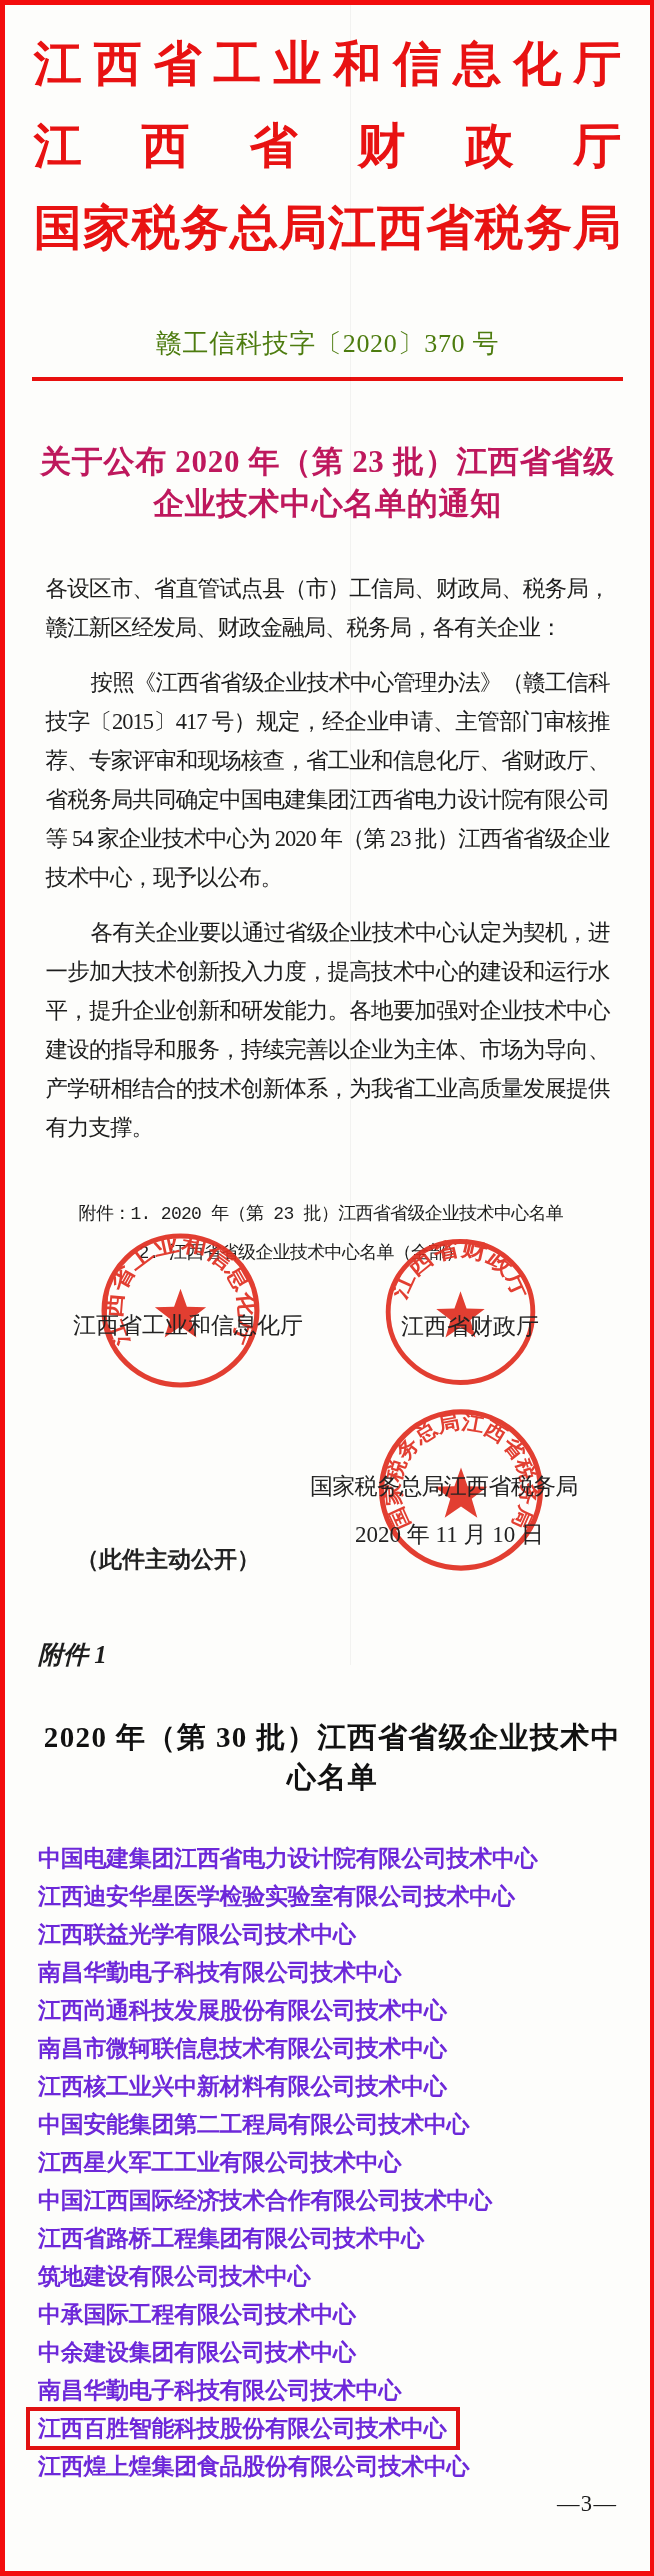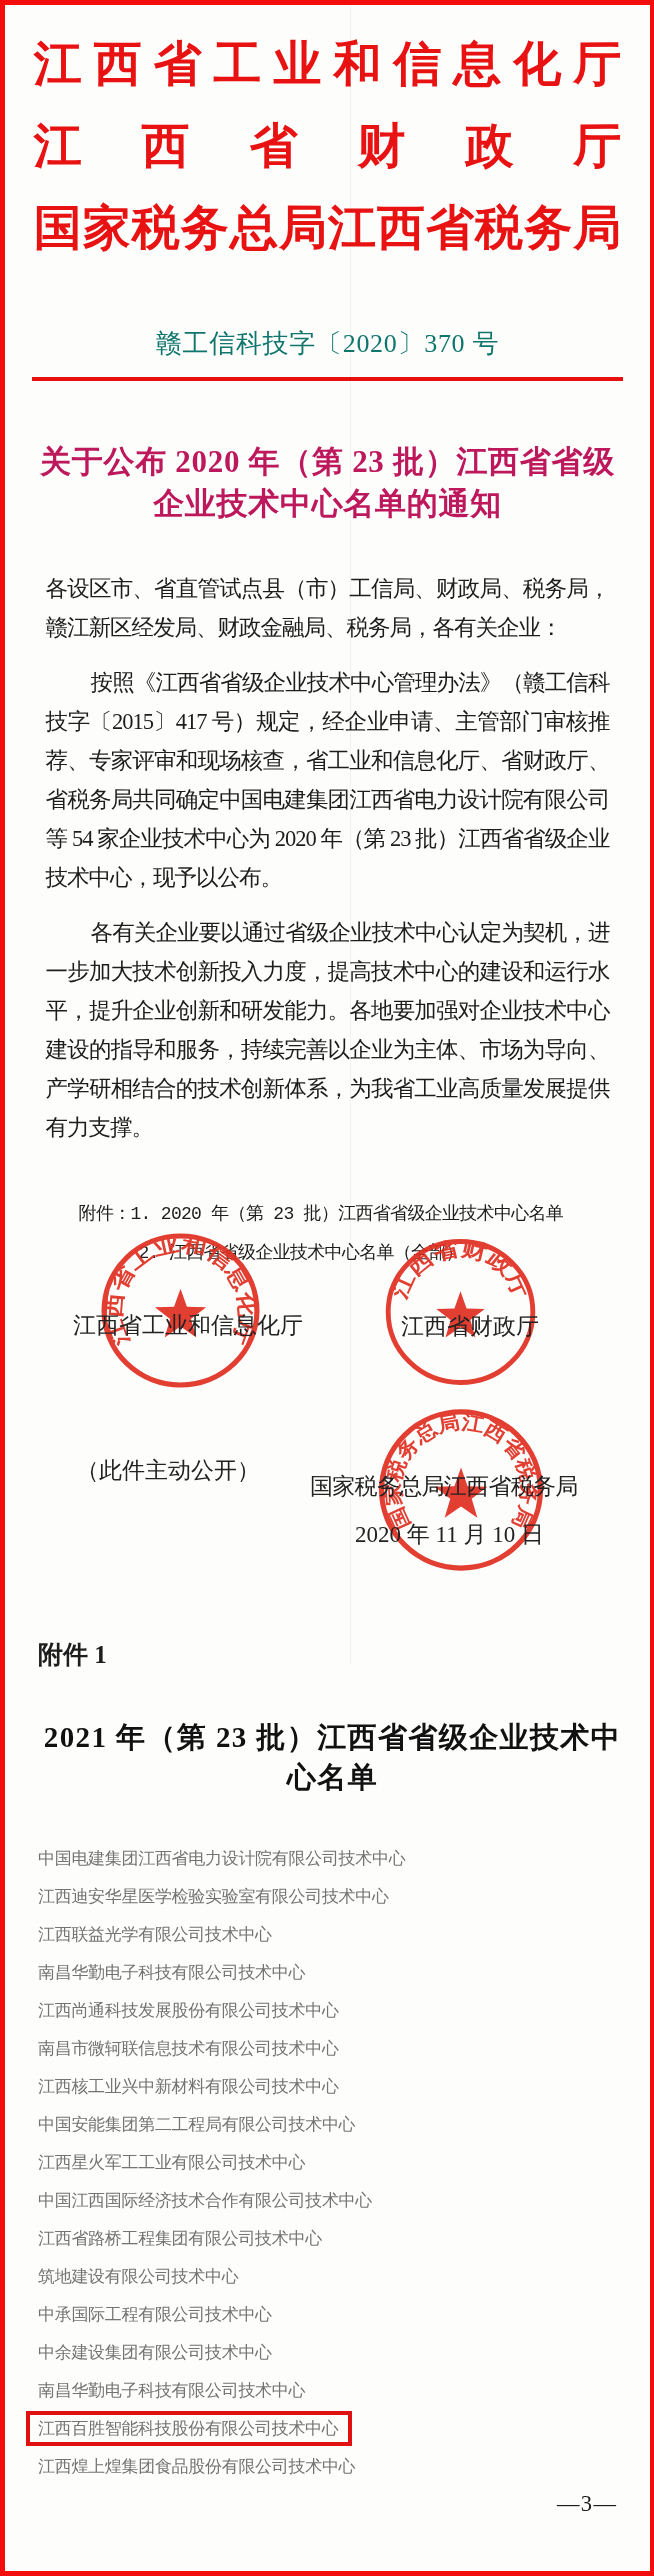--- a/index.html
+++ b/index.html
@@ -22,21 +22,21 @@
   .letterhead{margin-top:18px;}
   .header-line{
     display:flex;justify-content:space-between;align-items:center;
     height:82px;padding:0 4.1px;
     font-size:48px;font-weight:700;color:#e81212;
     line-height:1;
   }
   
   .doc-number{
     margin-top:57px;text-align:center;
-    font-size:26px;letter-spacing:0.7px;color:#0f766e;
+    font-size:26px;letter-spacing:0.7px;color:#4d7c0f;
   }
   .red-rule{height:3.4px;background:#e8100e;margin:16.4px 2.7px 0 2.7px;}
   
   .notice-title{
     margin-top:60px;text-align:center;
     font-size:31px;font-weight:700;line-height:42px;color:#be185d;
     letter-spacing:0.7px;
   }
   
   .body-text{
@@ -51,28 +51,28 @@
   .attach-line1{padding-left:49px;}
   .attach-line2{padding-left:109px;}
   
   .seal{position:absolute;pointer-events:none;opacity:0.93;}
   .sig-text{
     position:absolute;font-size:23px;color:#222;letter-spacing:0px;
     white-space:nowrap;line-height:27px;
   }
   
   .lower{position:absolute;top:1634px;left:33px;right:23px;}
-  .att1-label{font-size:25px;font-weight:600;line-height:31px;}
+  .att1-label{font-size:25px;font-weight:600;line-height:31px;font-style:italic;}
   .att1-title{
     margin-top:48px;text-align:center;
     font-size:29px;font-weight:700;letter-spacing:1.4px;color:#111;
   }
   .company-list{margin-top:41px;}
   .company-row{height:38px;display:flex;align-items:center;
-    font-size:17px;letter-spacing:-0.3px;color:#737373;white-space:nowrap;}
+    font-size:23px;letter-spacing:-0.3px;color:#6d28d9;white-space:nowrap;font-weight:bold;}
   .hl-box{
     display:inline-block;border:4.1px solid #e01111;
     padding:2px 9.6px 2px 8.2px;margin-left:-12.3px;
   }
   .page-number{
     margin-top:5.5px;text-align:right;padding-right:9.6px;
     font-size:22.5px;color:#1d1d1d;letter-spacing:1.4px;
   }
 </style>
 </head>
@@ -164,25 +164,25 @@
     <text font-size="30" font-weight="700" fill="#e03022" font-family="'Liberation Serif','DejaVu Serif',serif">
       <textPath href="#sealArc2" startOffset="0" textLength="400" lengthAdjust="spacingAndGlyphs">国家税务总局江西省税务局</textPath>
     </text>
     <polygon fill="#e03022" points="130,96 120,124.2 90.1,125 113.8,143.3 105.3,172 130,155 154.7,172 146.2,143.3 169.9,125 140,124.2"></polygon>
   </svg>
 
   <div class="sig-text" style="left:68px;top:1307px;">江西省工业和信息化厅</div>
   <div class="sig-text" style="left:396px;top:1308px;">江西省财政厅</div>
   <div class="sig-text" style="left:305px;top:1468px;letter-spacing:-0.7px;">国家税务总局江西省税务局</div>
   <div class="sig-text" style="left:350px;top:1507px;margin-top:9px;">2020 年 11 月 10 日</div>
-  <div class="sig-text" style="left:71px;top:1452px;">（此件主动公开）</div>
+  <div class="sig-text" style="left:71px;top:1541px;font-weight:bold;">（此件主动公开）</div>
 
   <div class="lower">
     <div class="att1-label">附件 1</div>
-    <div class="att1-title">2021 年（第 23 批）江西省省级企业技术中心名单</div>
+    <div class="att1-title">2020 年（第 30 批）江西省省级企业技术中心名单</div>
     <div class="company-list" id="company-list">
         <div class="company-row">
           <span>中国电建集团江西省电力设计院有限公司技术中心</span>
         </div>
         <div class="company-row">
           <span>江西迪安华星医学检验实验室有限公司技术中心</span>
         </div>
         <div class="company-row">
           <span>江西联益光学有限公司技术中心</span>
         </div>

